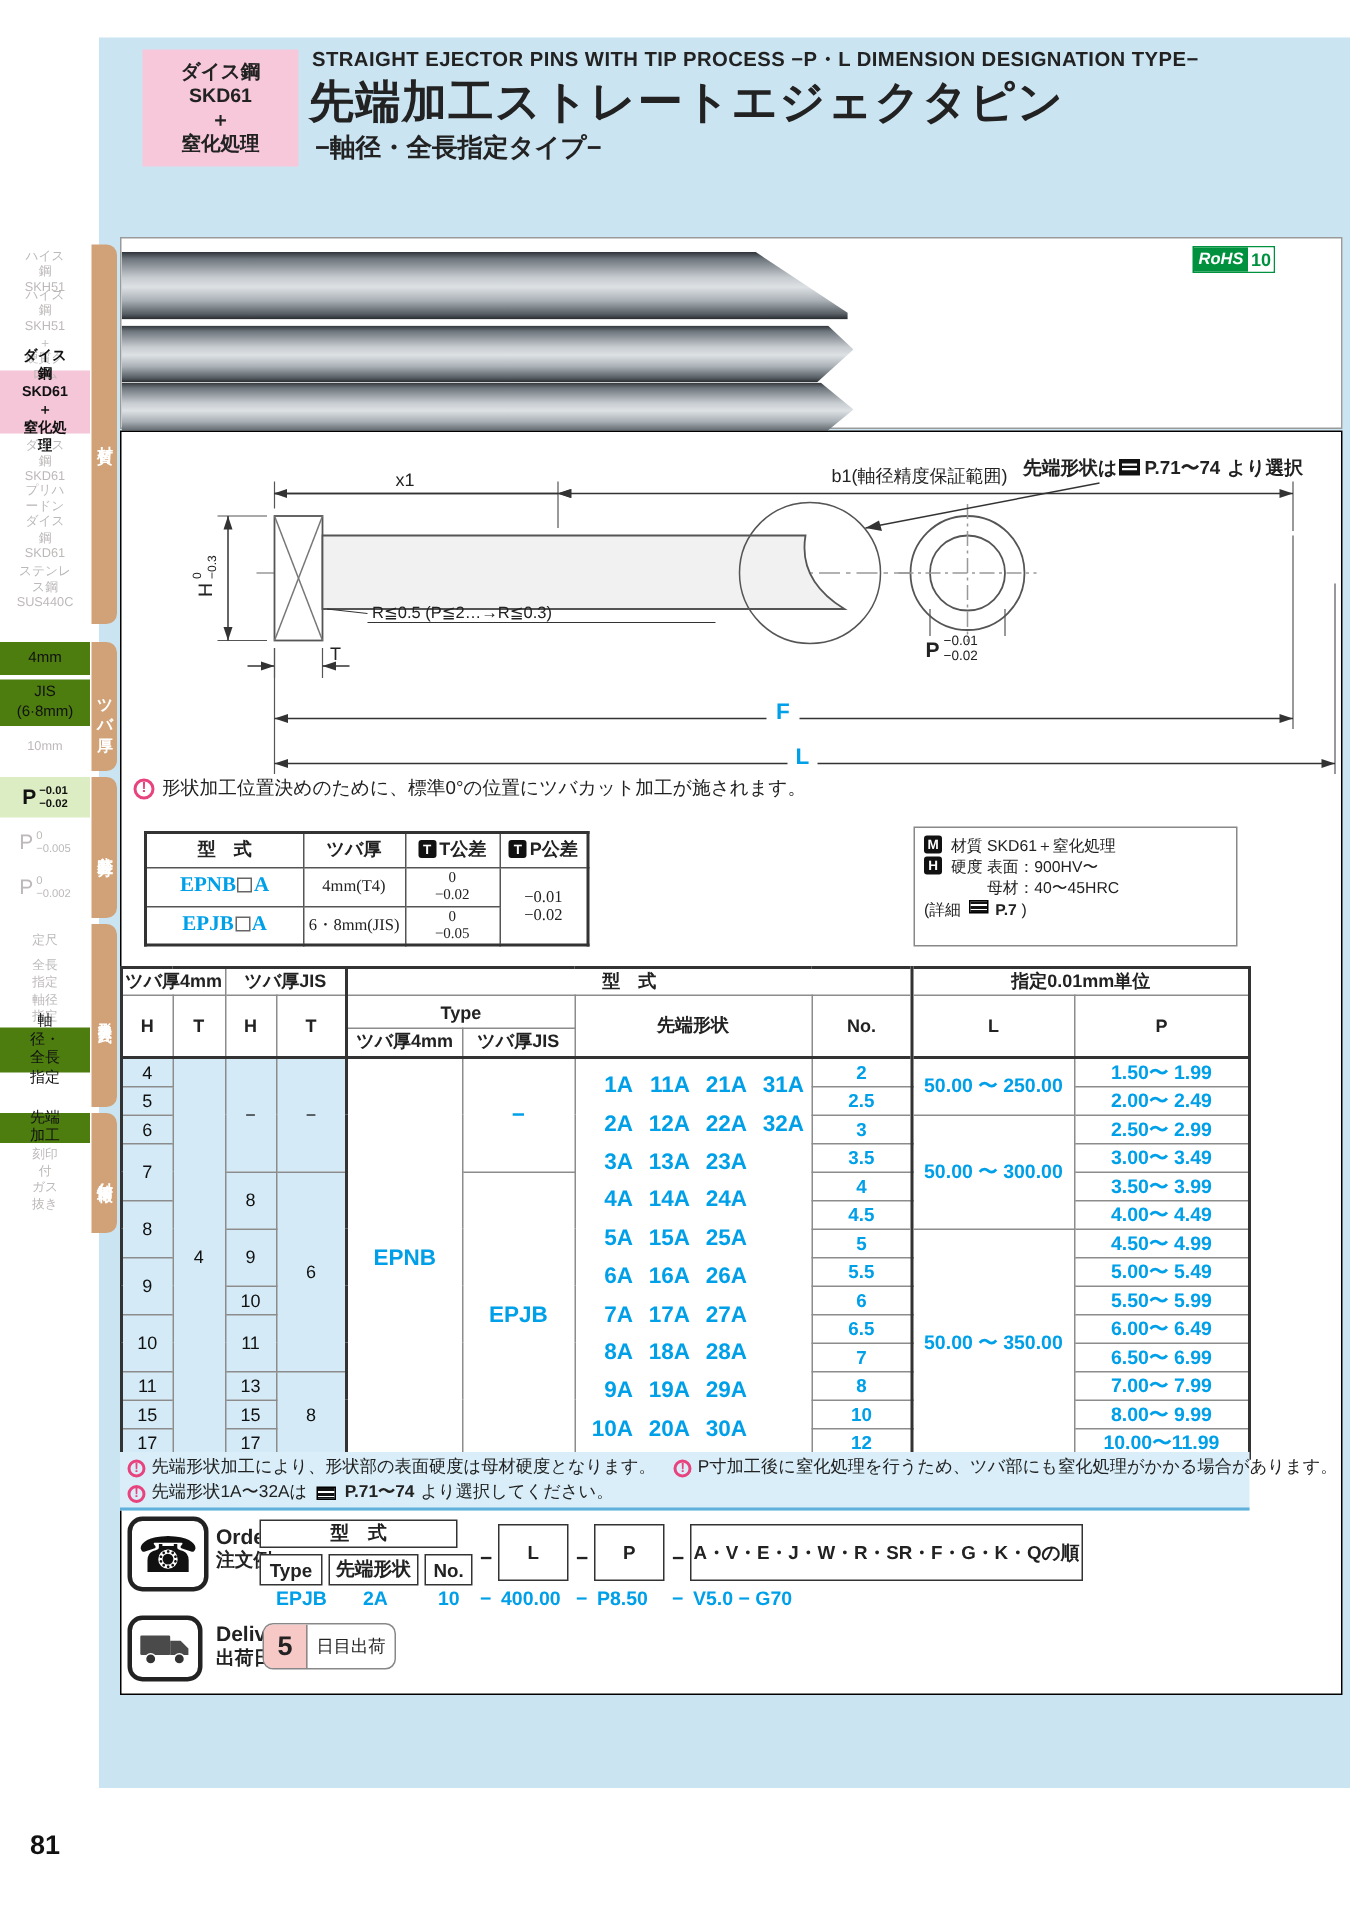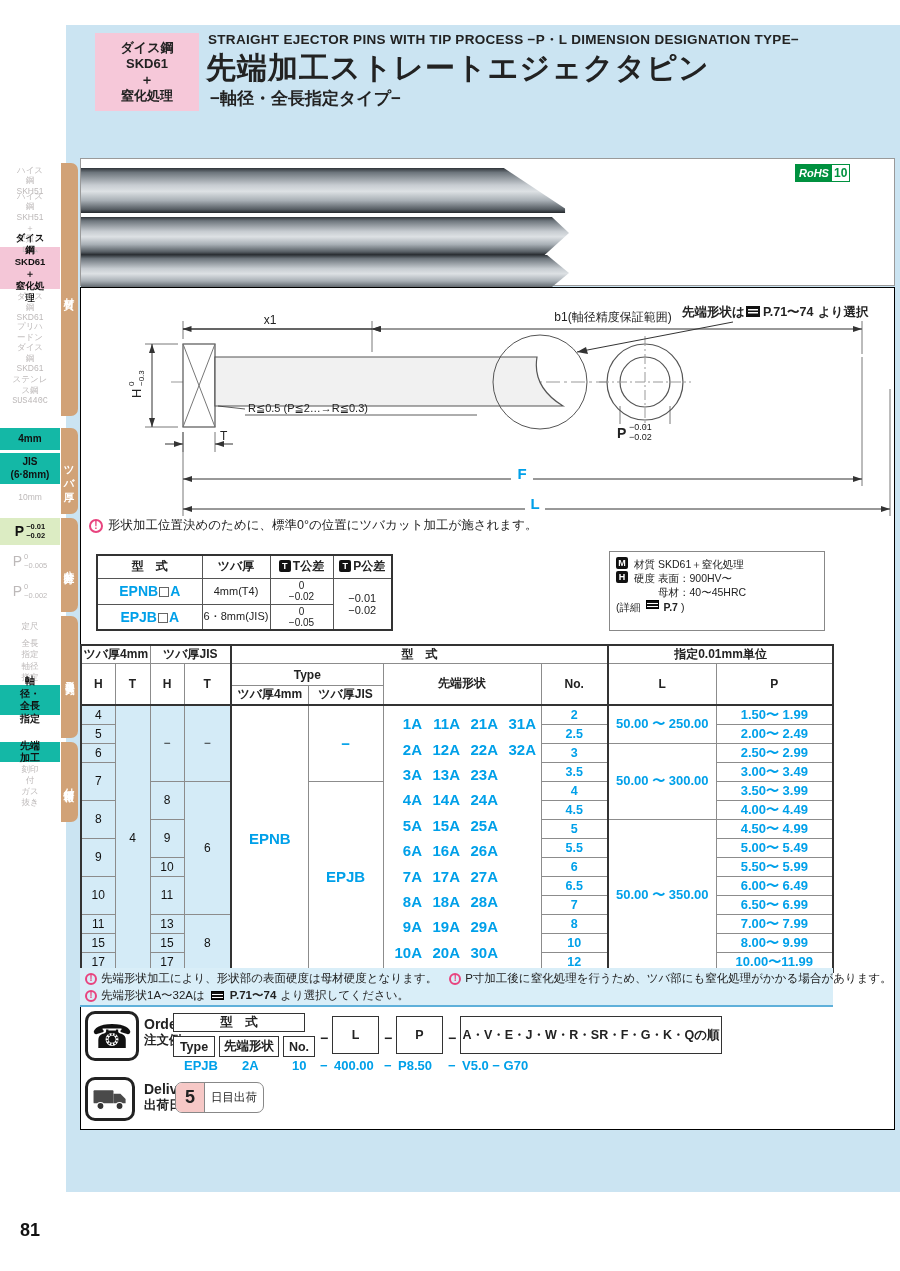--- a/index.html
+++ b/index.html
@@ -17,21 +17,21 @@
 .hdr-subtitle { position:absolute; left:210px; top:87px; width:690px; font-weight:bold; font-size:17px; }
 
 
 .sidebar { position:absolute; left:0; top:0; width:78px; height:1271px; z-index:3; }
 .sb-sec { position:absolute; left:0; width:78px; }
 .sb-items { position:absolute; left:0; top:0; width:60px; }
 .sb-item { background:#fff; color:#bdb9b9; font-size:8.5px; line-height:1.25; text-align:center;
   padding:4px 18px; margin-bottom:3px; display:flex; align-items:center; justify-content:center; }
 .sb-label { white-space:pre-line; }
 .sb-item.on-pink { background:#f4c6d7; color:#111; font-weight:bold; font-size:9.5px; }
-.sb-item.on-tan { background:#14b8a6; color:#111; font-weight:bold; font-size:10px; }
+.sb-item.on-tan { background:#4d7c0f; color:#111; font-weight:normal; font-size:10px; }
 .sb-item.on-green { background:#dcecc3; color:#111; font-weight:bold; }
 .sb-item.tol { gap:2px; }
 .tol-main { font-size:14px; }
 .sb-item.tol .frac { font-size:7.5px; }
 .sb-tab { position:absolute; right:0; top:0; bottom:0; width:17px; background:#d1a277; color:#fff;
   font-weight:bold; font-size:10.5px; border-radius:0 7px 7px 0;
   writing-mode:vertical-rl; text-orientation:upright; letter-spacing:1px;
   display:flex; align-items:center; justify-content:center; }
 
 .frac { display:inline-flex; flex-direction:column; line-height:1.1; text-align:left; vertical-align:middle; }
@@ -57,21 +57,21 @@
 .diagram-svg { position:absolute; left:4px; top:6px; }
 .proc-note { position:absolute; left:8px; top:229px; font-size:12.5px; display:flex; align-items:center; gap:5px; }
 .alert-ic { display:inline-flex; width:14px; height:14px; border:2px solid #e8437e; border-radius:50%;
   color:#e8437e; font-weight:bold; font-size:10px; align-items:center; justify-content:center; flex:0 0 auto; }
 
 
 .tol-table { position:absolute; left:15px; top:266px; border-collapse:collapse; table-layout:fixed; }
 .tol-table th,.tol-table td { border:1px solid #555; text-align:center; vertical-align:middle; font-size:11px; }
 .tol-table { border:2px solid #333; }
 .tol-table th { font-weight:bold; height:23px; background:#fff; font-size:12px; }
-.tol-table td { height:26px; }
+.tol-table td { height:26px;font-family:Liberation Serif, serif; }
 .tol-table .model { color:#00a0e9; font-weight:bold; font-size:14px; }
 .sq { display:inline-block; width:10px; height:10px; border:1.5px solid #666; background:#fff; vertical-align:-1px; margin:0 1px; }
 .tol-ic { display:inline-block; background:#111; color:#fff; font-weight:bold; font-size:9px;
   width:12px; height:12px; line-height:12px; text-align:center; vertical-align:1px; margin-right:2px; border-radius:2px; }
 .tol-table .frac { font-size:10px; }
 
 
 .mat-box { position:absolute; left:528px; top:263px; width:216px; height:80px; border:1px solid #888;
   background:#fff; font-size:10.5px; padding:5px 6px; line-height:1.35; }
 .mat-ic { display:inline-block; background:#111; color:#fff; font-weight:bold; font-size:9px;
@@ -170,21 +170,21 @@
           </div>
         <div class="sb-item" style="height:30px;">
             <span class="sb-label">ダイス鋼
 SKD61</span>
           </div>
         <div class="sb-item" style="height:45px;">
             <span class="sb-label">プリハードン
 ダイス鋼
 SKD61</span>
           </div>
-        <div class="sb-item" style="height:36px;font-family:Liberation Mono, monospace;">
+        <div class="sb-item" style="height:36px;">
             <span class="sb-label">ステンレス鋼
 SUS440C</span>
           </div>
       </div>
       <div class="sb-tab">材質</div>
     </div>
 
     <div class="sb-sec" style="top:428px;height:86px;">
       <div class="sb-items">
         <div class="sb-item on-tan" style="height:22px;">

